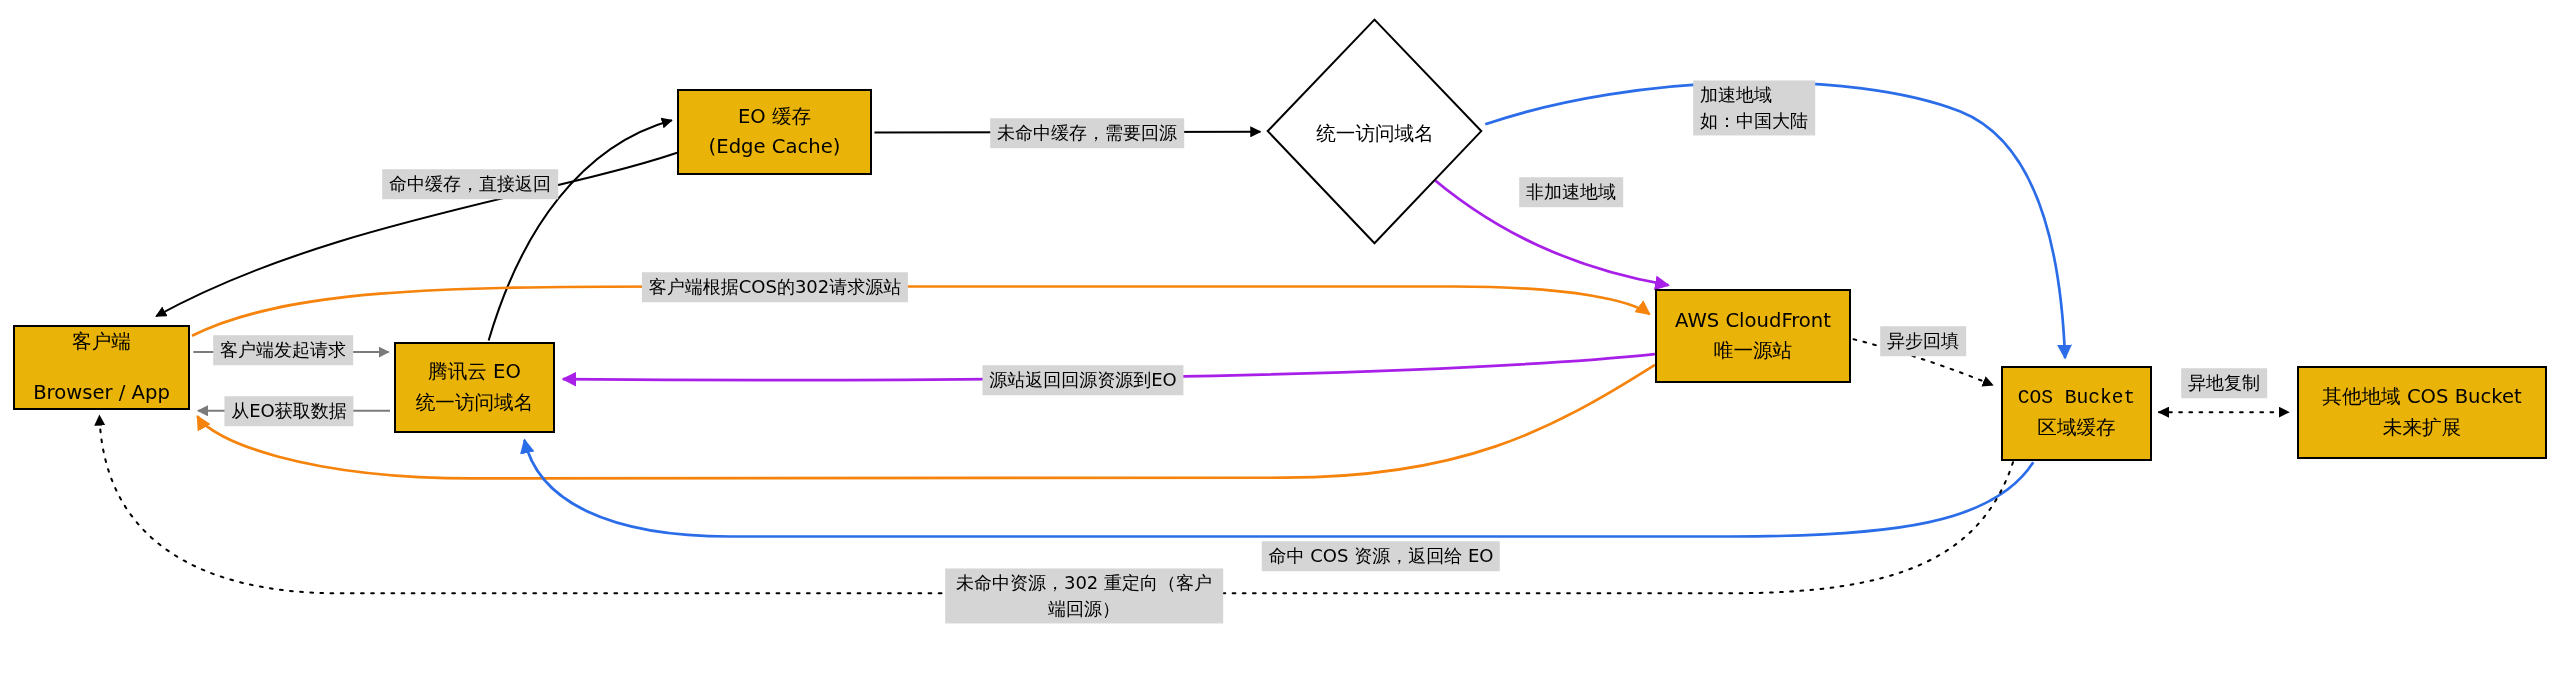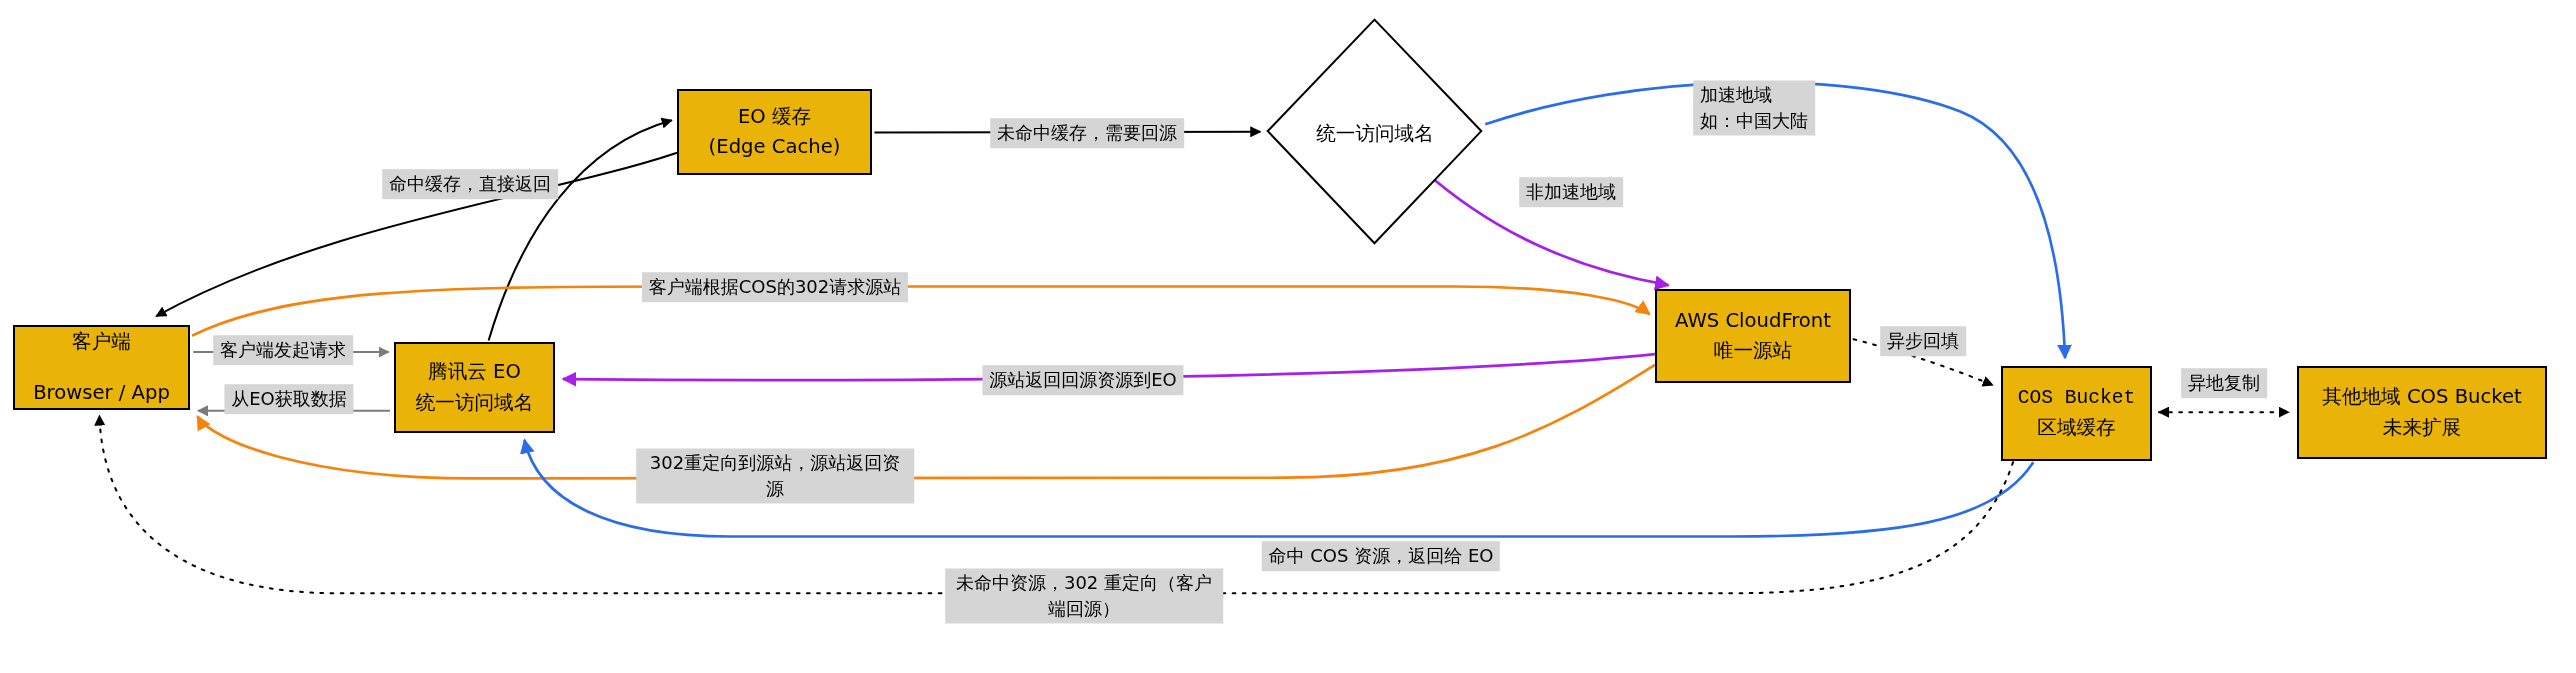--- a/index.html
+++ b/index.html
@@ -118,29 +118,28 @@
 
   <div class="elabel left" style="left:1754px;top:108px;">
     <div>加速地域</div>
     <div>如：中国大陆</div>
   </div>
 
   <div class="elabel" style="left:1571px;top:192px;">非加速地域</div>
 
   <div class="elabel" style="left:283px;top:350px;">客户端发起请求</div>
 
-  <div class="elabel" style="left:289px;top:399px;text-align:right;">从EO获取数据</div>
+  <div class="elabel" style="left:289px;top:411px;text-align:right;">从EO获取数据</div>
 
   <div class="elabel" style="left:775px;top:287px;">客户端根据COS的302请求源站</div>
 
   <div class="elabel" style="left:1083px;top:380px;">源站返回回源资源到EO</div>
 
   <div class="elabel" style="left:1923px;top:341px;">异步回填</div>
 
-  <div class="elabel wrap" style="left:775px;top:476px;">302重定向到源站，源站返回资源</div>
 
   <div class="elabel" style="left:1381px;top:536px;margin-top:20px;">命中 COS 资源，返回给 EO</div>
 
   <div class="elabel wrap" style="left:1084px;top:596px;">未命中资源，302 重定向（客户端回源）</div>
 
   <div class="elabel" style="left:2224px;top:383px;">异地复制</div>
 
 </div>
 
 

